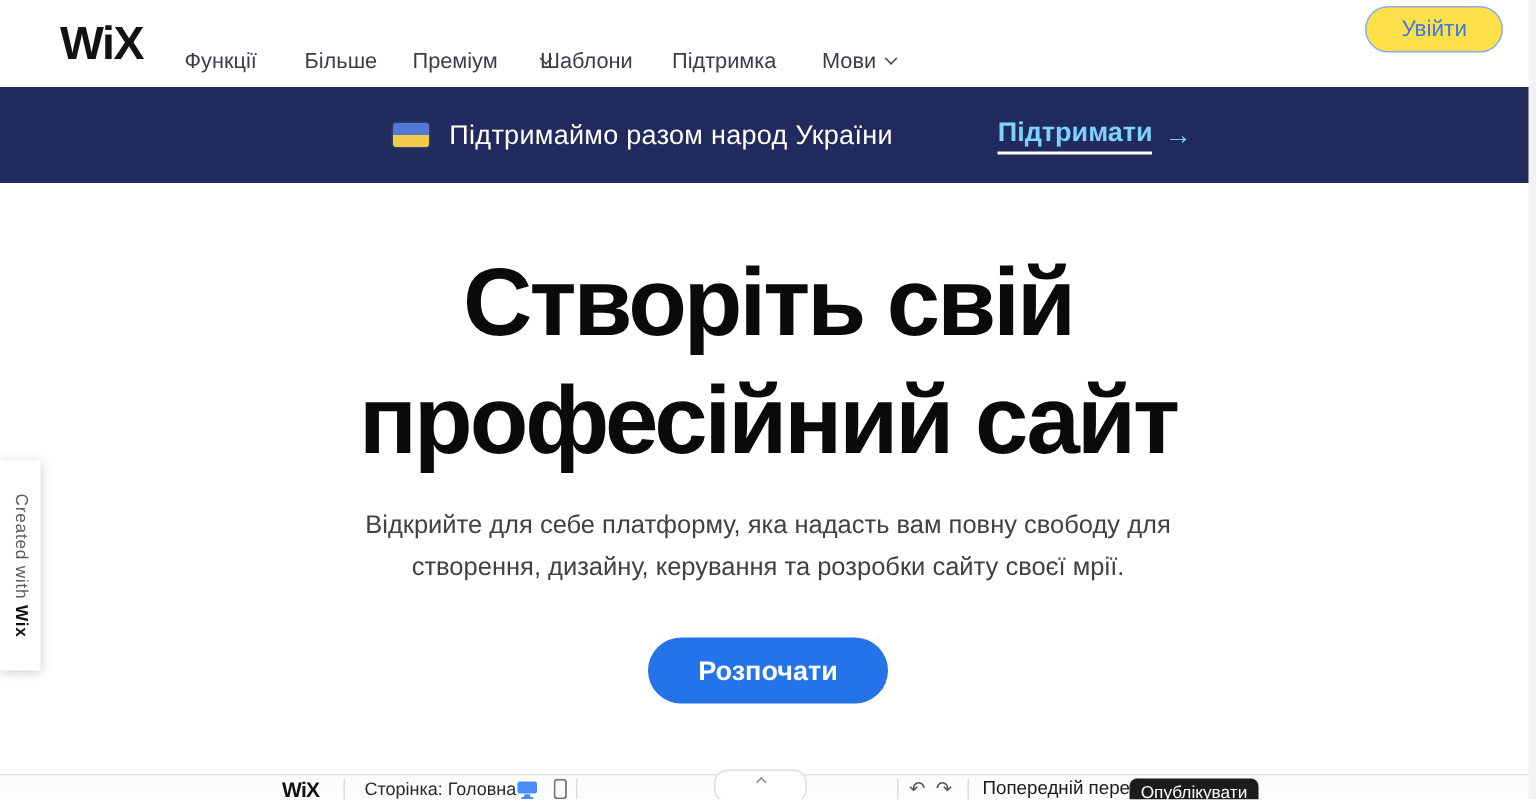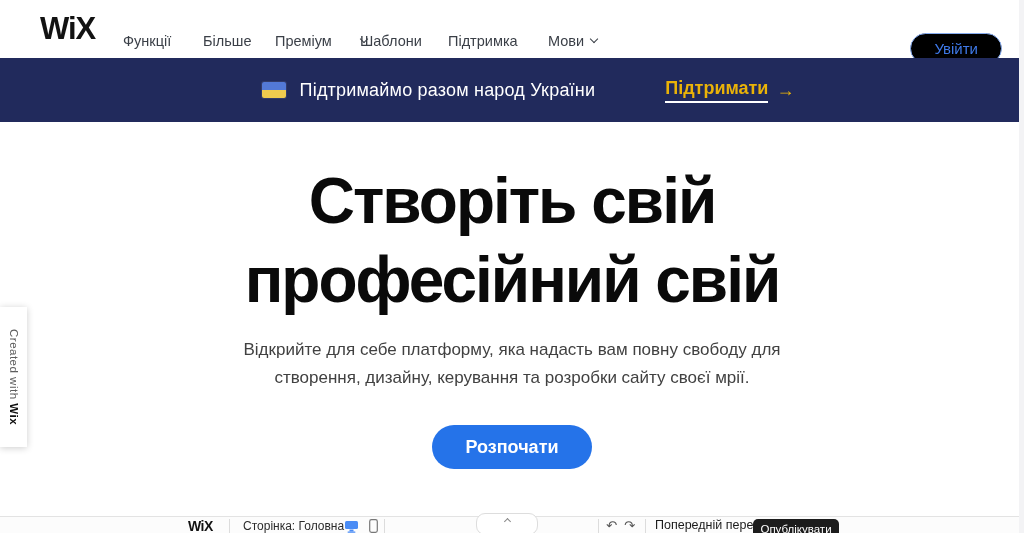--- a/index.html
+++ b/index.html
@@ -6,30 +6,30 @@
   *{box-sizing:border-box;}
   body{font-family:"Liberation Sans","DejaVu Sans",sans-serif;}
   .page{position:relative;width:1024px;height:533px;background:#fff;overflow:hidden;}
 
   
   .topnav{position:absolute;top:0;left:0;width:1024px;height:58px;background:#fff;}
   .logo-main{position:absolute;left:40px;top:9px;font-size:31px;font-weight:800;letter-spacing:-1px;color:#121212;line-height:40px;}
   .nav-item{position:absolute;top:12px;height:58px;display:flex;align-items:center;font-size:14.5px;color:#3a3f47;cursor:pointer;}
   .nav-0{left:123px;} .nav-1{left:203px;} .nav-2{left:275px;gap:22px;} .nav-3{left:360px;} .nav-4{left:448px;} .nav-5{left:548px;}
   .chev{width:6px;height:6px;border-right:1.5px solid currentColor;border-bottom:1.5px solid currentColor;transform:rotate(45deg);display:inline-block;margin-left:7px;margin-top:-4px;}
-  .login-btn{position:absolute;right:22px;top:33px;height:31px;padding:0 23px;border:1px solid #86abef;border-radius:16px;background:#000000;color:#3e79e8;font-size:15px;line-height:29px;cursor:pointer;font-family:inherit;}
+  .login-btn{position:absolute;right:22px;top:4px;height:31px;padding:0 23px;border:1px solid #86abef;border-radius:16px;background:#fde047;color:#3e79e8;font-size:15px;line-height:29px;cursor:pointer;font-family:inherit;}
 
   
   .banner{position:absolute;top:58px;left:0;width:1024px;height:64px;background:#212a5c;display:flex;align-items:center;justify-content:center;gap:70px;}
   .banner-left{display:flex;align-items:center;gap:14px;padding-left:32px;}
   .flag{width:24px;height:16px;border-radius:2px;overflow:hidden;display:inline-block;box-shadow:0 0 0 1px rgba(255,255,255,0.08);}
   .flag .b{height:8px;background:#5379d6;}
   .flag .y{height:8px;background:#f0cb4e;}
   .banner-text{color:#ffffff;font-size:18px;font-weight:500;letter-spacing:.2px;}
-  .banner-link{display:flex;align-items:center;gap:8px;color:#eab308;cursor:pointer;}
+  .banner-link{display:flex;align-items:center;gap:8px;color:#7dd3fc;cursor:pointer;}
   .banner-link .lbl{font-size:18px;font-weight:600;border-bottom:2px solid #ffffff;padding-bottom:2px;}
   .banner-link .arr{font-size:18px;font-weight:600;}
 
   
   .hero{position:absolute;top:122px;left:0;width:1024px;text-align:center;}
   .hero h1{margin:40px 0 0 0;font-size:64px;line-height:79px;font-weight:bold;letter-spacing:-2px;color:#0a0a0a;}
   .hero .sub{margin-top:16px;font-size:17px;line-height:28px;color:#414141;}
   .cta{display:inline-block;margin-top:33px;height:44px;line-height:44px;padding:0 33px;background:#2573e9;color:#fff;font-size:18px;font-weight:bold;border:none;border-radius:22px;cursor:pointer;font-family:inherit;}
 
   
@@ -95,21 +95,21 @@
     </div>
     <div class="banner-link">
       <span class="lbl">Підтримати</span>
       <span class="arr">→</span>
     </div>
   </div>
 
   <div class="hero">
     <h1>
       <span>Створіть свій</span><br>
-      <span>професійний свій</span>
+      <span>професійний сайт</span>
     </h1>
     <div class="sub">
       <span>Відкрийте для себе платформу, яка надасть вам повну свободу для</span><br>
       <span>створення, дизайну, керування та розробки сайту своєї мрії.</span>
     </div>
     <button class="cta">Розпочати</button>
   </div>
 
   <div class="side-tab">
     <span class="vtext"><span>Created with </span><span class="brand">Wix</span></span>

